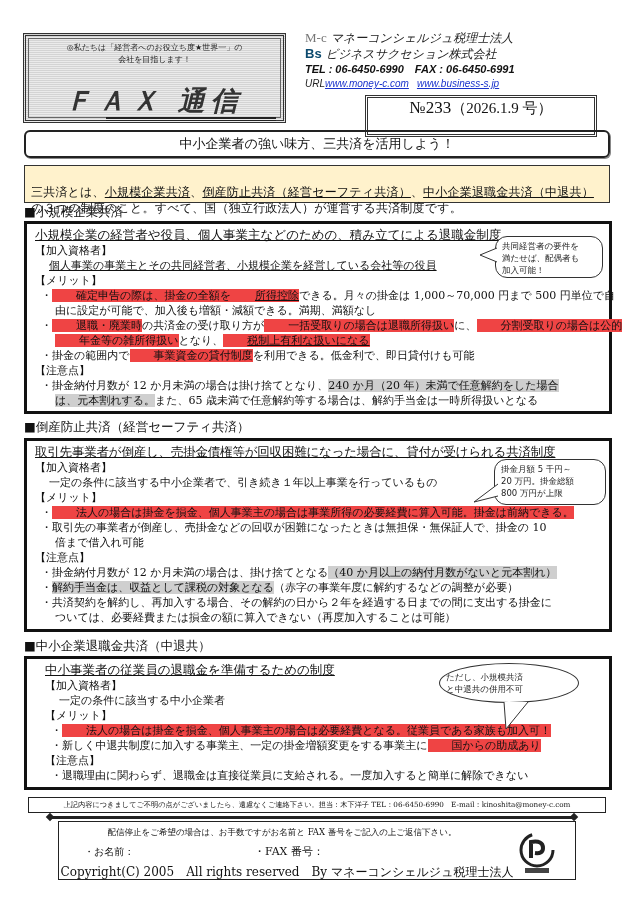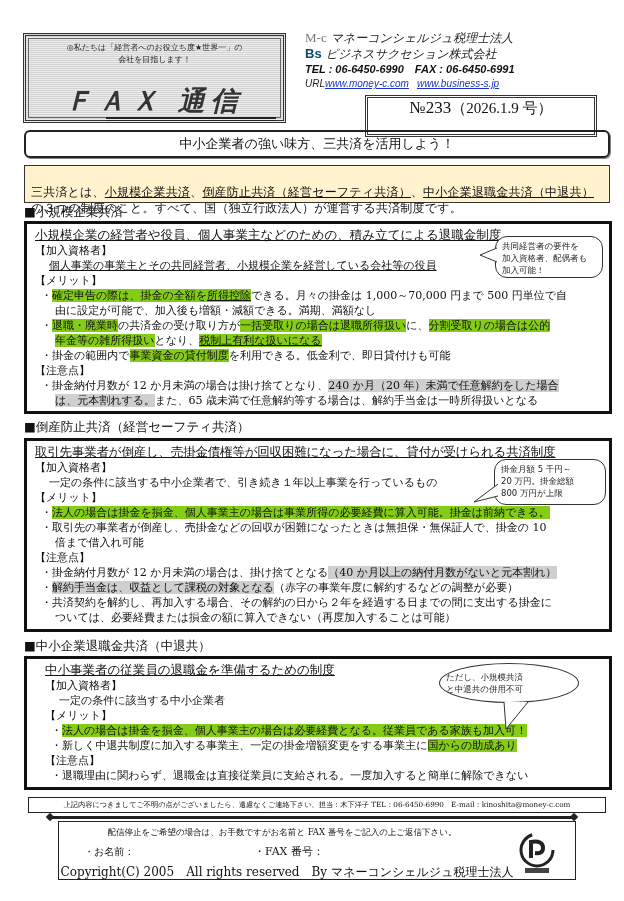--- a/index.html
+++ b/index.html
@@ -49,21 +49,21 @@
   .ul { text-decoration: underline; }
 
   .sec-title { font-size: 12.5px; line-height: 16px; color: #111; }
   .sec-box { border: 3px solid #111; background: #fff; padding: 3px 8px; }
   .sec-lead { font-family: "DejaVu Serif", serif; font-size: 12.5px; line-height: 16px;
     text-decoration: underline; color: #111; }
   .row { font-family: "DejaVu Serif", serif; font-size: 11px; line-height: 15px; color: #111; white-space: nowrap; }
   .ind1 { padding-left: 14px; }
   .bullet { padding-left: 14px; text-indent: -8px; }
   .bullet-cont { padding-left: 20px; }
-  .hl { background: #84cc16; }
+  .hl { background: #ef4444; padding-left: 24px; }
   .gr { background: #cfcfcf; }
 
   .bubble { position: absolute; background: #fff; border: 1px solid #333; border-radius: 12px;
     font-size: 8.5px; line-height: 12px; color: #222; padding: 3px 6px; }
   .bubble svg { position: absolute; }
 
   
   #contact-bar { left: 28px; top: 797px; width: 578px; height: 16px; border: 1.5px solid #222;
     font-family: "DejaVu Serif", serif; font-size: 7.2px; line-height: 13px; text-align: center; white-space: nowrap; }
   #divider { left: 50px; top: 816px; width: 524px; height: 3px; background: #222; }
@@ -124,21 +124,21 @@
   <div class="row bullet">・<span>掛金の範囲内で</span><span class="hl">事業資金の貸付制度</span><span>を利用できる。低金利で、即日貸付けも可能</span></div>
   <div class="row">【注意点】</div>
   <div class="row bullet">・<span>掛金納付月数が 12 か月未満の場合は掛け捨てとなり、</span><span class="gr">240 か月（20 年）未満で任意解約をした場合</span></div>
   <div class="row bullet-cont"><span class="gr">は、元本割れする。</span><span>また、65 歳未満で任意解約等する場合は、解約手当金は一時所得扱いとなる</span></div>
 
   <div class="bubble" style="left:468px; top:12px; width:108px; height:42px;">
     <svg width="20" height="16" style="left:-17px; top:10px;">
         <path d="M18 1 L1 8 L18 15" fill="#fff" stroke="#333" stroke-width="1"></path>
       </svg>
     <div>共同経営者の要件を</div>
-    <div>加入資格者、配偶者も</div>
+    <div>満たせば、配偶者も</div>
     <div>加入可能！</div>
   </div>
 </div>
 
 <div class="abs sec-title" style="left:24px; top:419px;">■倒産防止共済（経営セーフティ共済）</div>
 <div class="abs sec-box" style="left:24px; top:438px; width:588px; height:194px;">
   <div class="sec-lead" style="letter-spacing:-0.2px;">取引先事業者が倒産し、売掛金債権等が回収困難になった場合に、貸付が受けられる共済制度</div>
   <div class="row">【加入資格者】</div>
   <div class="row ind1">一定の条件に該当する中小企業者で、引き続き１年以上事業を行っているもの</div>
   <div class="row">【メリット】</div>

